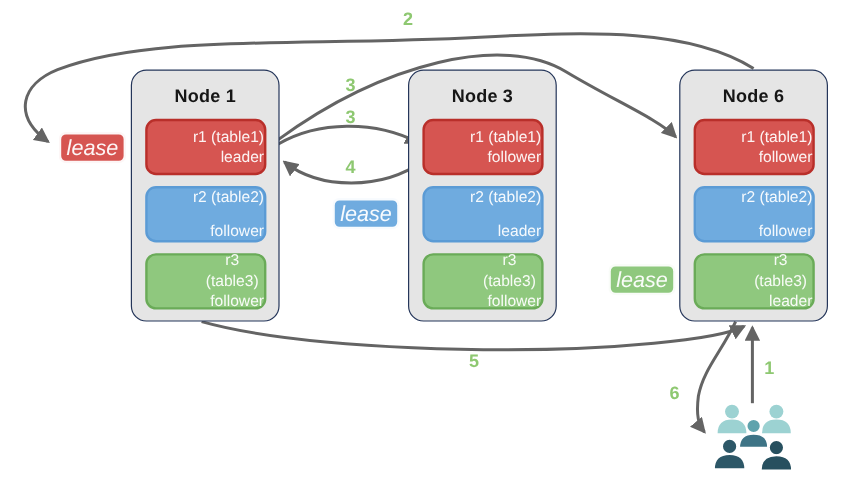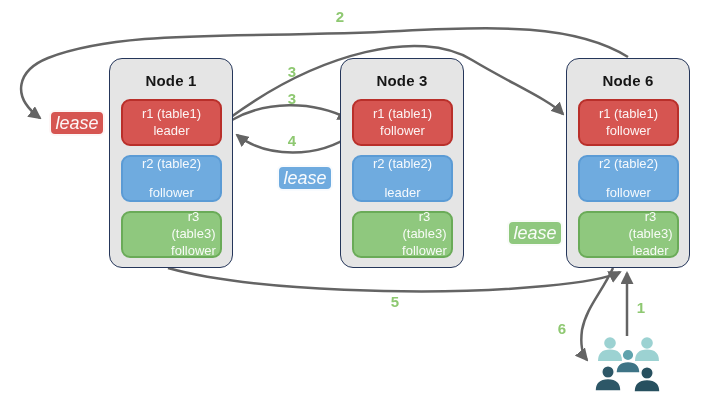--- a/index.html
+++ b/index.html
@@ -15,21 +15,21 @@
     box-sizing:border-box;
   }
   .node-title {
     text-align:center; margin-top:13px; font-weight:bold;
     font-size:15px; color:#161616; letter-spacing:0.2px;
   }
   .replica {
     position:absolute; left:11px; width:101px; height:47px;
     border-radius:9px; box-sizing:border-box; border:2px solid;
     color:rgba(255,255,255,0.93); font-size:13px; line-height:1.3;
-    display:flex; flex-direction:column; align-items:center; justify-content:center;
+    display:flex; flex-direction:column; align-items:flex-end; justify-content:center;
     text-align:center;
   }
   .replica.pos1 { top:40px; }
   .replica.pos2 { top:96px;gap:12px; }
   .replica.pos3 { top:152px;padding-left:44px; }
   .red   { background:#d65551; border-color:#b92f2a; }
   .blue  { background:#6fabdf; border-color:#5b9bd5; }
   .green { background:#8fc87e; border-color:#6aab58; }
 
   .lease {

